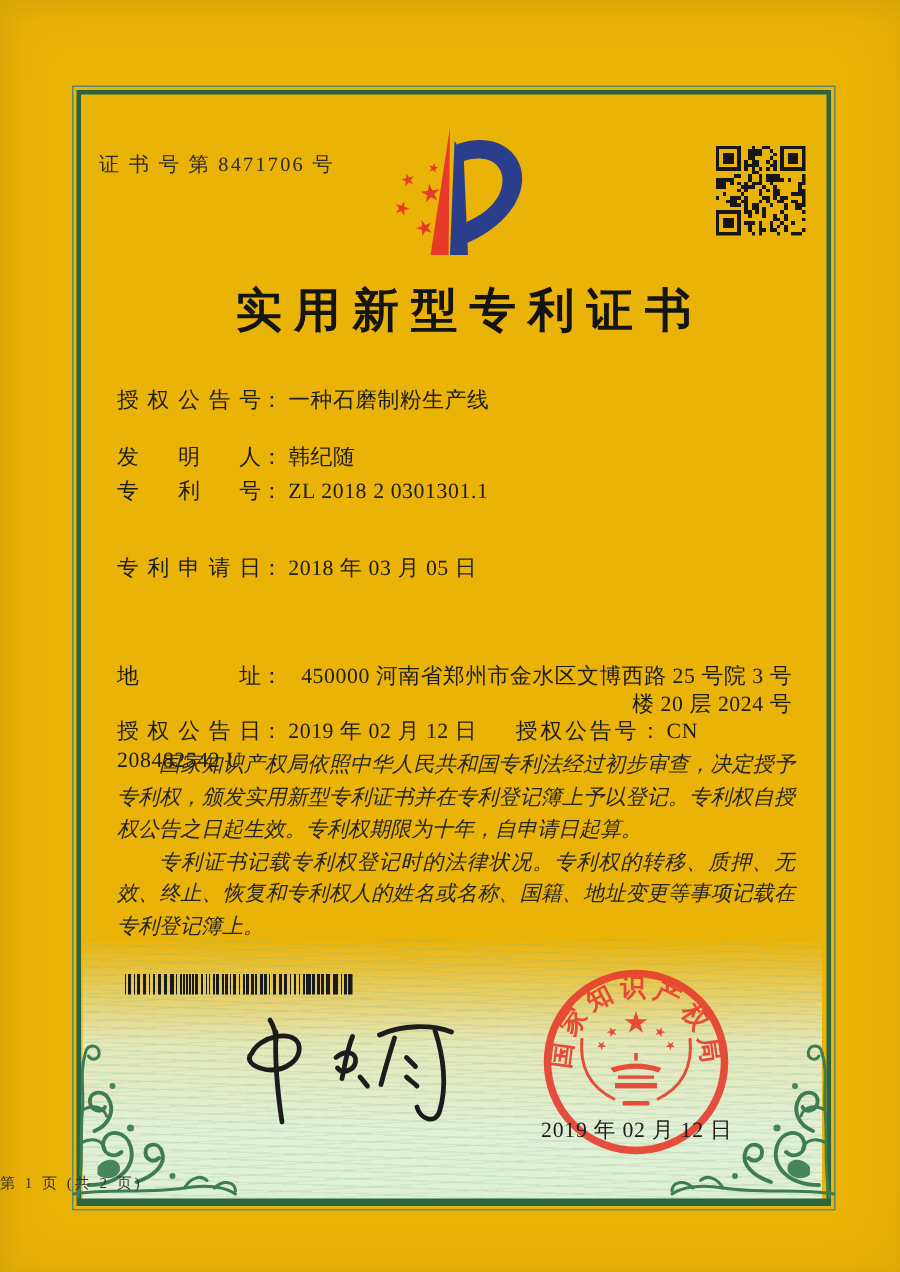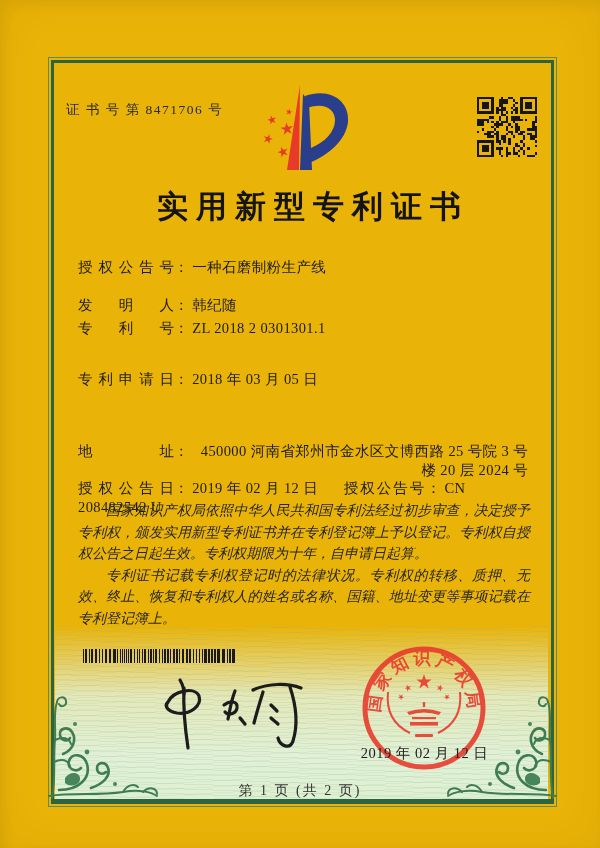--- a/index.html
+++ b/index.html
@@ -42,21 +42,21 @@
   
   .barcode{position:absolute;left:83px;top:649px;width:152px;height:14px;}
   .director{position:absolute;left:86px;top:692px;font-size:15px;line-height:28px;color:#222;letter-spacing:2px;}
   .signature{position:absolute;left:150px;top:660px;width:175px;height:102px;}
   .seal{position:absolute;left:352px;top:636px;width:145px;height:145px;}
   .seal-date{position:absolute;left:352px;top:744px;width:145px;text-align:center;
              font-size:14.5px;color:#1d1d1d;letter-spacing:.5px;z-index:5;}
   .orn{position:absolute;width:118px;height:112px;}
   .orn.left{left:45px;top:690px;}
   .orn.right{left:442px;top:690px;transform:scaleX(-1);}
-  .page-info{position:absolute;left:0;right:0;top:782px;text-align:center;font-size:14px;
+  .page-info{position:absolute;left:0;right:0;top:782px;text-align:left;font-size:10px;
              letter-spacing:2px;color:#333;z-index:4;}
   .footer-note{position:absolute;left:0;right:0;top:819px;text-align:center;font-size:13.5px;
                font-style:italic;letter-spacing:2px;color:#2e2e2e;}
   svg{display:block;}
 </style>
 </head>
 <body>
 
 <div class="page">
 

